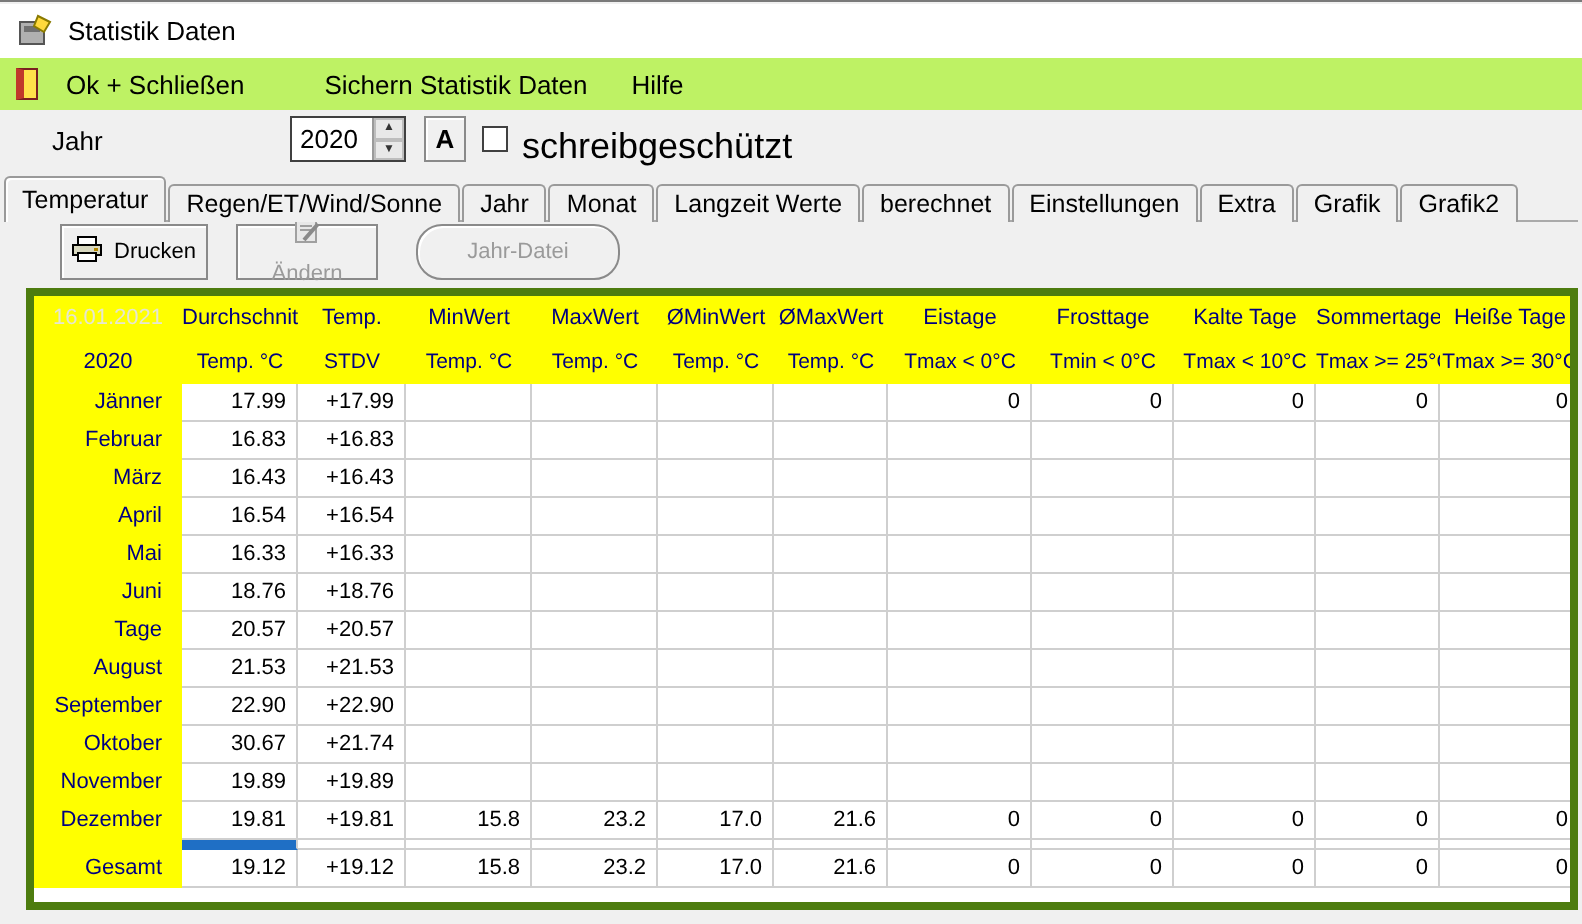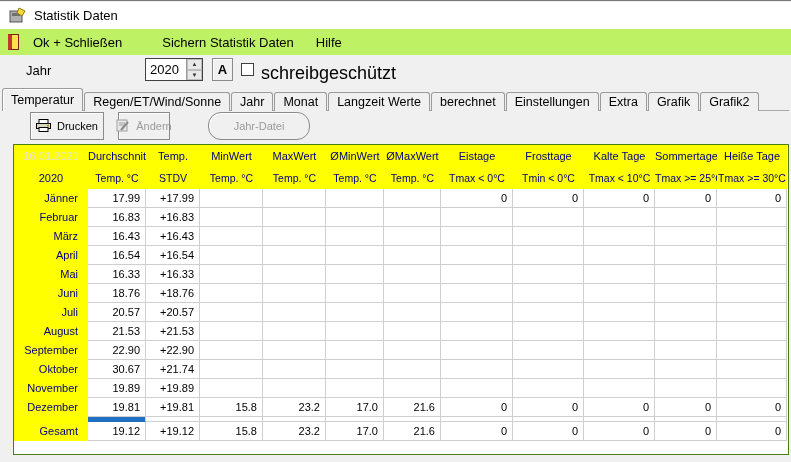--- a/index.html
+++ b/index.html
@@ -31,21 +31,21 @@
   
   .tabstrip { position:absolute; left:2px; top:86px; width:787px; height:24px; display:flex; align-items:flex-end; }
   .tabstrip:after { content:""; position:absolute; left:0; right:0; bottom:0; border-bottom:1px solid #aaa; z-index:0; }
   .tab { position:relative; z-index:1; height:19px; line-height:18px; padding:0 8px; font-size:12.5px; background:#f0f0f0; border:1px solid #9a9a9a; border-bottom:none; border-radius:3px 3px 0 0; margin-right:1px; color:#000; cursor:default; }
   .tab.active { height:23px; line-height:22px; z-index:2; box-shadow:inset 1px 1px 0 #fff; background:#f0f0f0; }
   
   .btn { position:absolute; height:28px; background:#f0f0f0; border:1px solid #8a8a8a; box-shadow:inset 1px 1px 0 #fff; font-size:11px; display:flex; align-items:center; justify-content:center; gap:6px; cursor:default; }
   .btn.disabled { color:#9a9a9a; }
   .frost { position:absolute; left:325px; top:110px; font-size:12.5px; line-height:20px; white-space:pre; }
   
-  .gridpanel { position:absolute; left:13px; top:143px; width:776px; height:311px; background:#fff; border:1px solid #4d7c0f; overflow:hidden; }
+  .gridpanel { position:absolute; left:13px; top:143px; width:776px; height:311px; background:#fff; border:4px solid #4d7c0f; overflow:hidden; }
   .grid { display:grid; grid-template-columns:74px 58px 54px 63px 63px 58px 57px 72px 71px 71px 62px 70px; grid-template-rows:22px 22px repeat(12,19px) 5px 19px; }
   .grid div { white-space:nowrap; }
   .hc { background:#ffff00; color:#000080; font-size:11px; text-align:center; line-height:22px; }
   .hc.h2 { font-size:10.5px; }
   .hc.pale { color:#e6e6d2; }
   .mc { background:#ffff00; color:#000080; font-size:11px; text-align:right; padding-right:10px; line-height:19px; }
   .dc { background:#fff; color:#000; font-size:11px; text-align:right; padding-right:5px; line-height:18px; border-right:1px solid #cfcfcf; border-bottom:1px solid #cfcfcf; overflow:hidden; }
   .dc.gaprow { line-height:4px; }
   .dc.selbar { background:#1f6fc5; border-bottom:1px solid #1f6fc5; }
   .bottomstrip { position:absolute; left:0; top:454px; width:791px; height:8px; background:#f0f0f0; }
@@ -102,21 +102,21 @@
   <span>
     <svg width="15" height="13" viewBox="0 0 15 13">
       <rect x="3" y="0.5" width="9" height="4" fill="#fff" stroke="#000"></rect>
       <rect x="0.5" y="4.5" width="14" height="5" fill="#d8d8c0" stroke="#000"></rect>
       <rect x="3" y="8.5" width="9" height="4" fill="#fff" stroke="#000"></rect>
       <rect x="11" y="6" width="2" height="1.5" fill="#b58900"></rect>
     </svg>
   </span>
   <span>Drucken</span>
 </div>
-<div class="btn disabled" style="left:118px; top:111px; width:52px;">
+<div class="btn disabled" style="left:118px; top:111px; width:71px;flex-direction:column;">
   <span>
     <svg width="14" height="13" viewBox="0 0 14 13">
       <rect x="1" y="1" width="10" height="11" fill="#e8e8e8" stroke="#a0a0a0"></rect>
       <line x1="3" y1="4" x2="9" y2="4" stroke="#a0a0a0"></line>
       <line x1="3" y1="6" x2="9" y2="6" stroke="#a0a0a0"></line>
       <line x1="12" y1="3" x2="5" y2="11" stroke="#8a8a8a" stroke-width="2"></line>
     </svg>
   </span>
   <span>Ändern</span>
 </div>
@@ -220,21 +220,21 @@
       <div class="dc">+18.76</div>
       <div class="dc"></div>
       <div class="dc"></div>
       <div class="dc"></div>
       <div class="dc"></div>
       <div class="dc"></div>
       <div class="dc"></div>
       <div class="dc"></div>
       <div class="dc"></div>
       <div class="dc"></div>
-      <div class="mc">Juli</div>
+      <div class="mc">Tage</div>
       <div class="dc">20.57</div>
       <div class="dc">+20.57</div>
       <div class="dc"></div>
       <div class="dc"></div>
       <div class="dc"></div>
       <div class="dc"></div>
       <div class="dc"></div>
       <div class="dc"></div>
       <div class="dc"></div>
       <div class="dc"></div>

